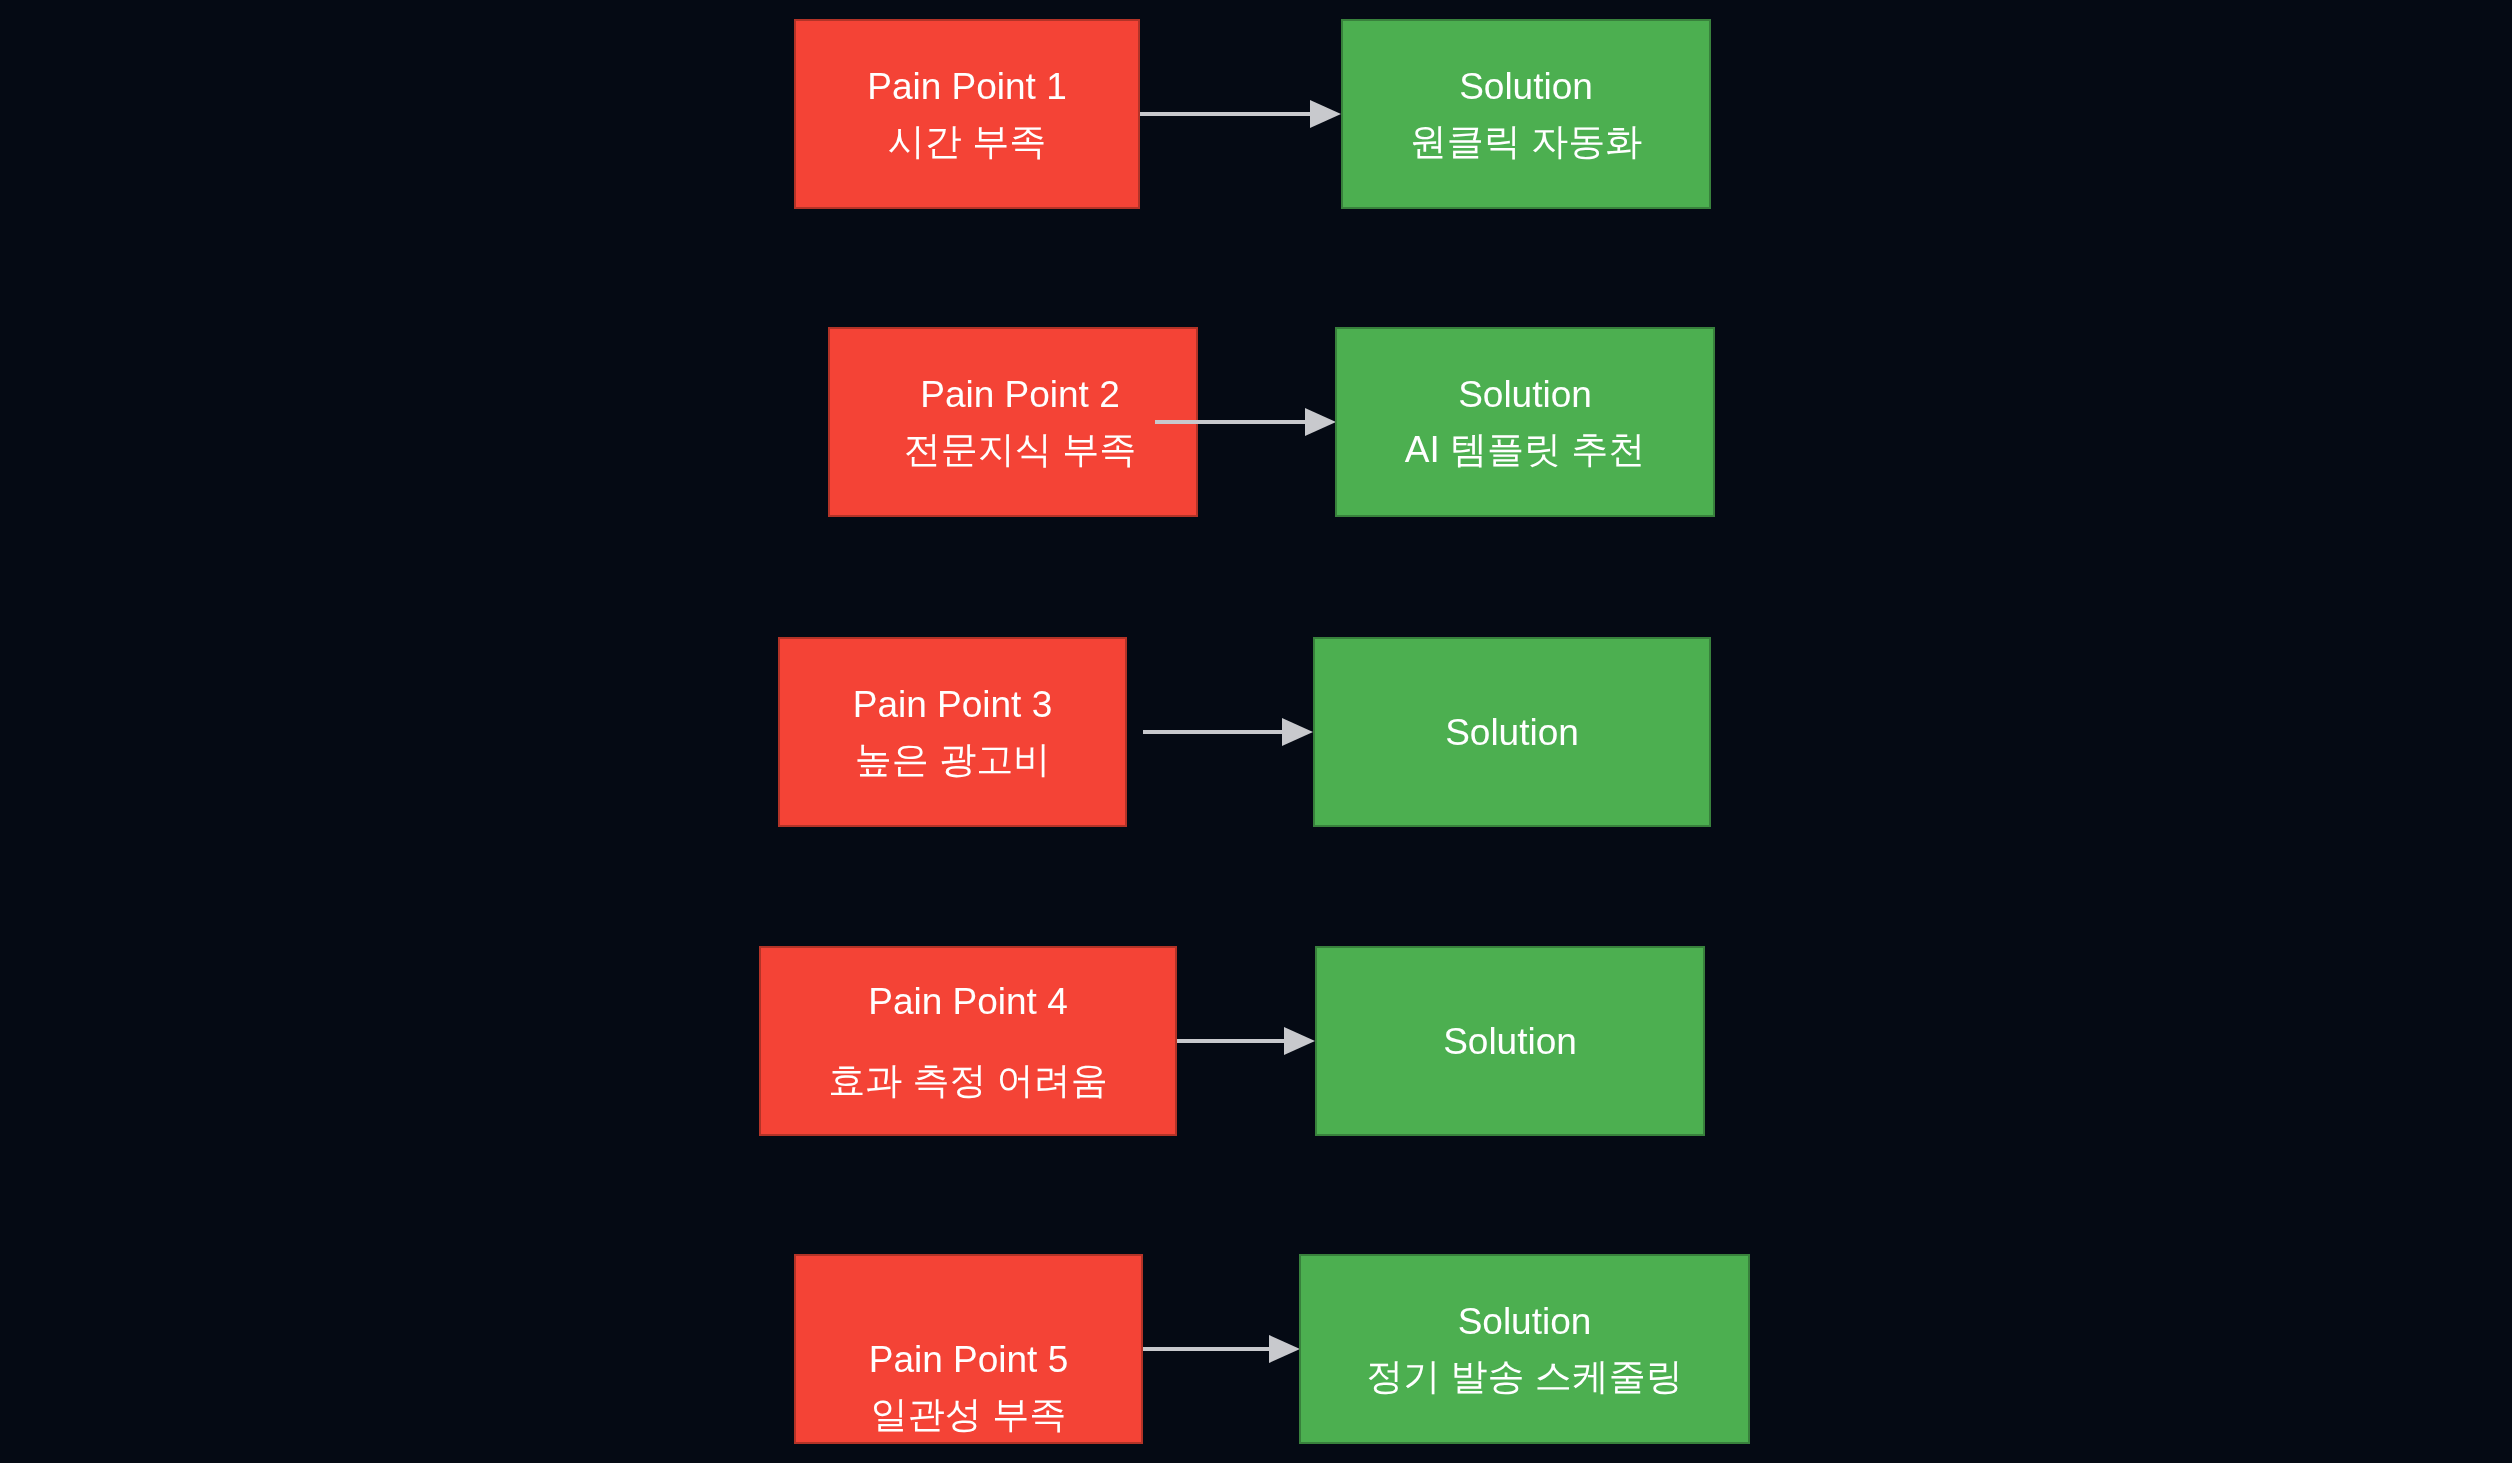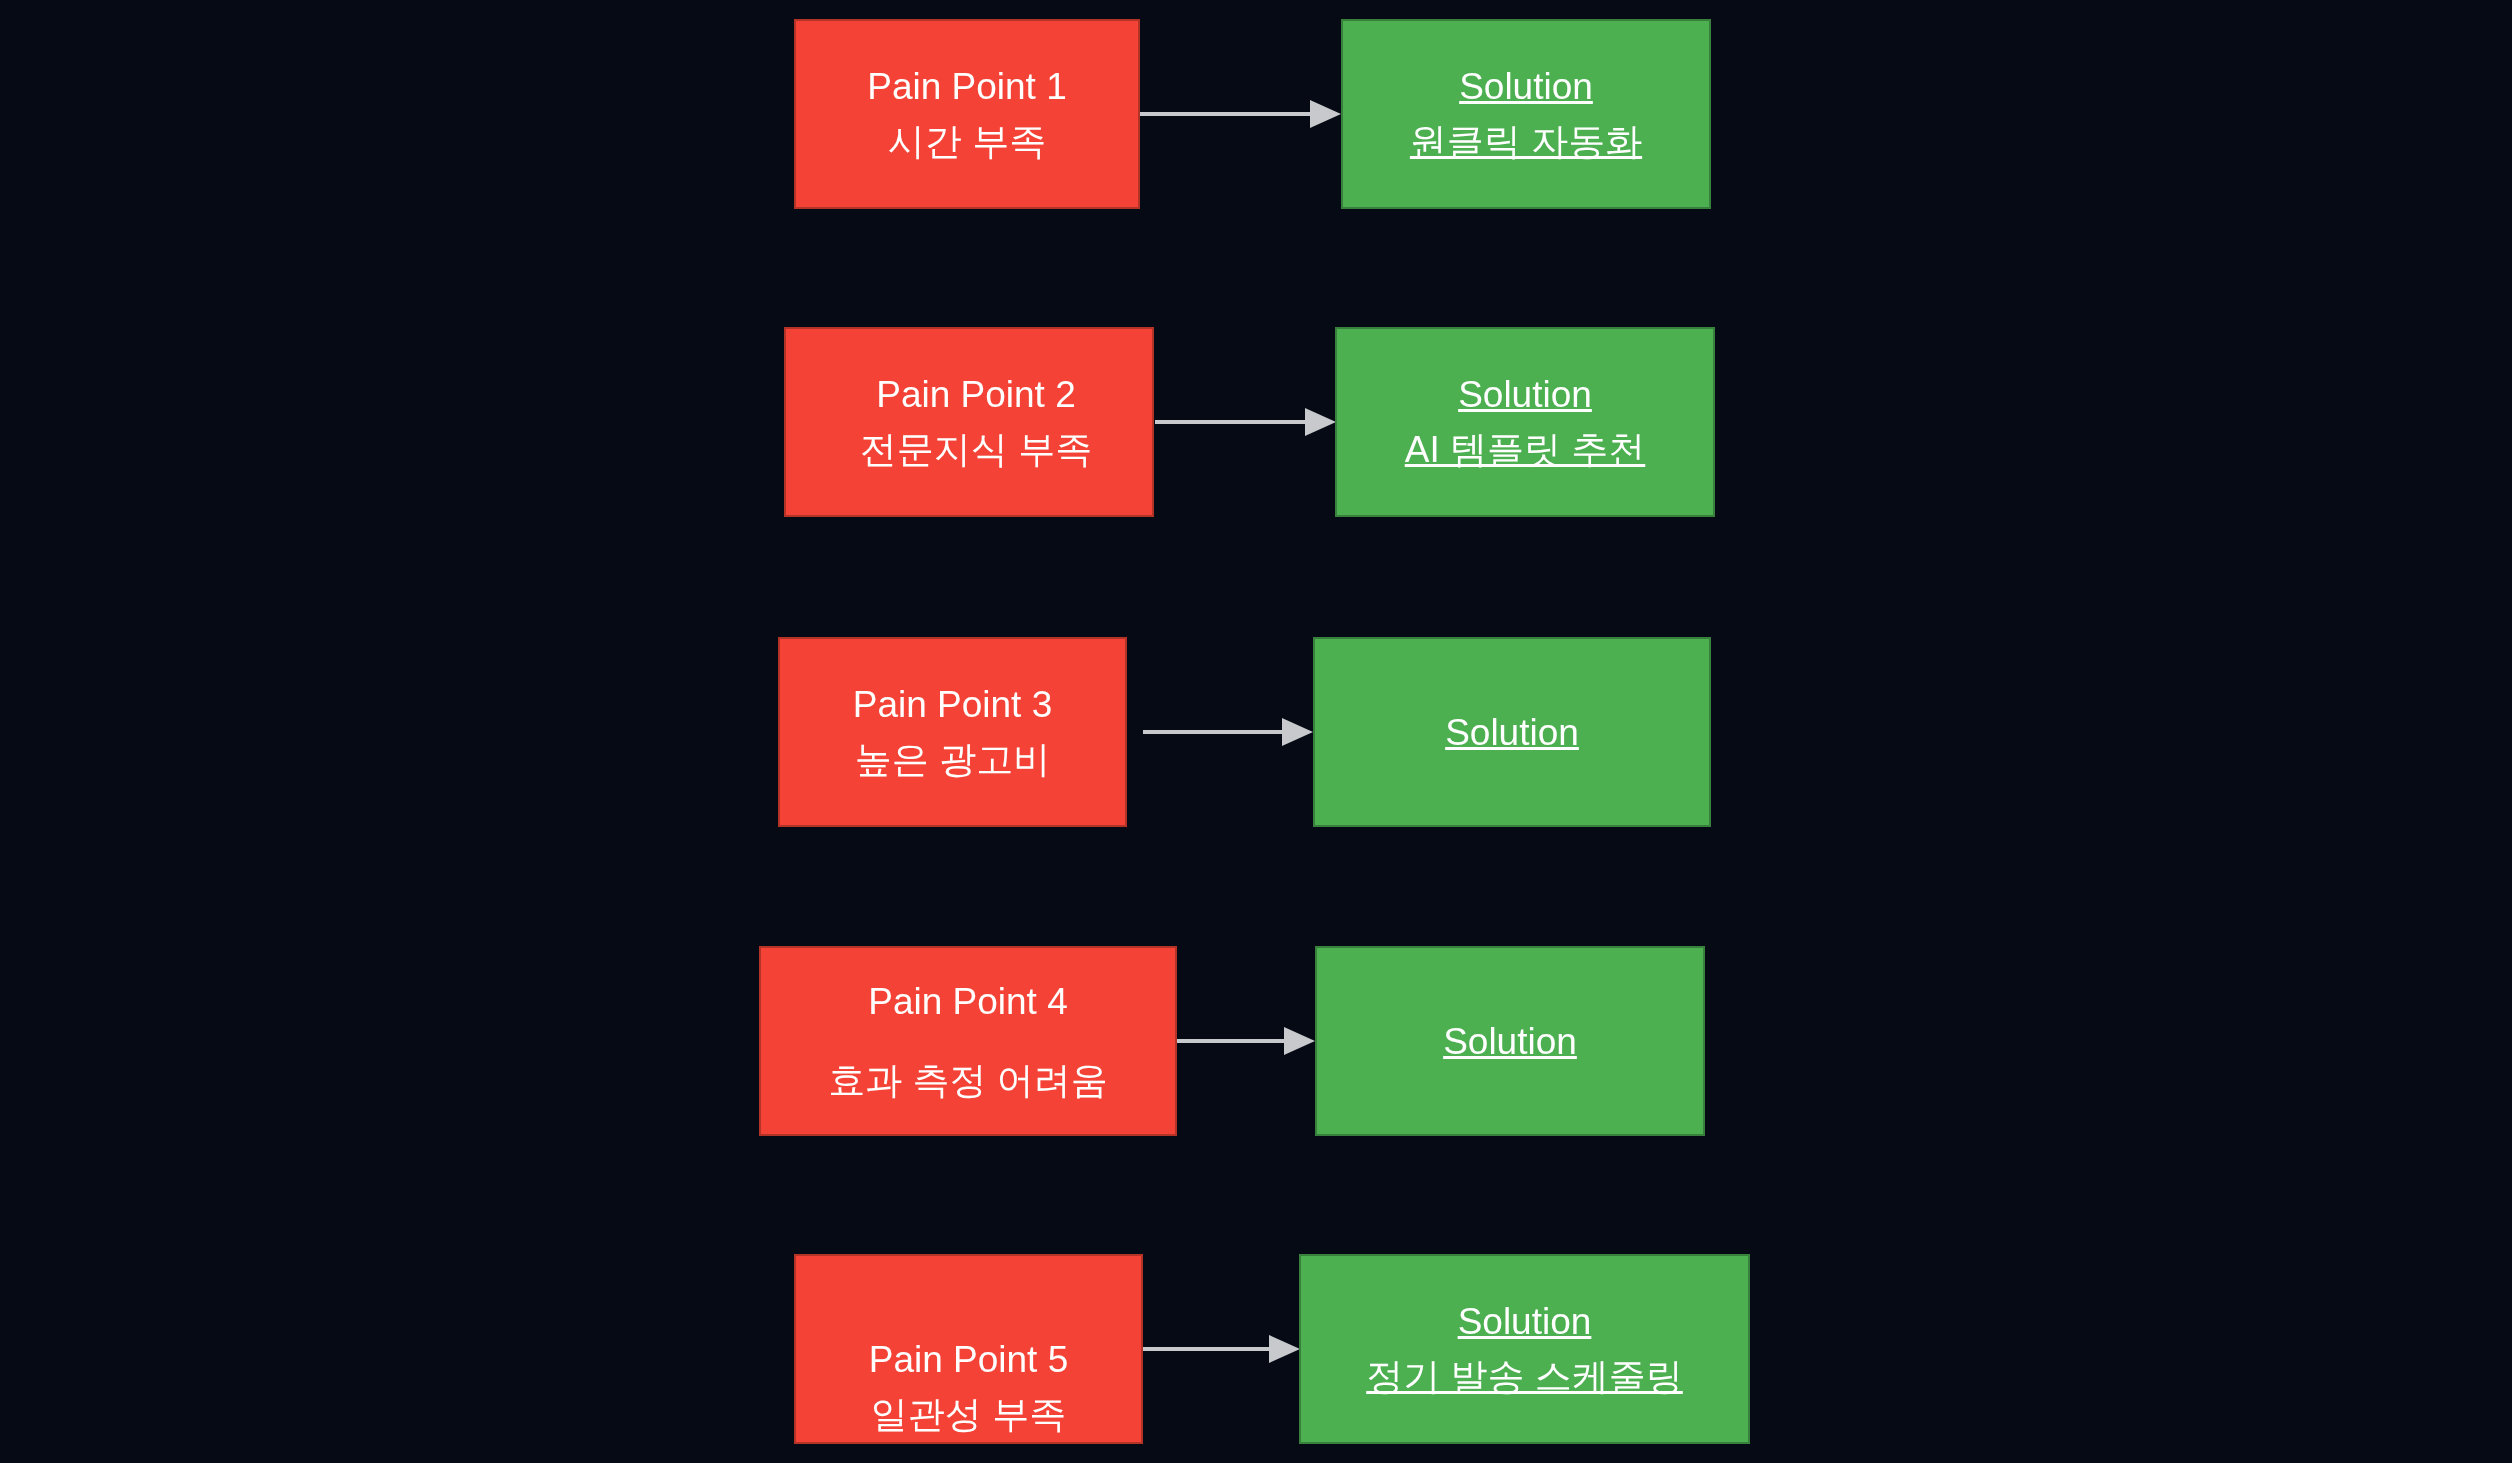--- a/index.html
+++ b/index.html
@@ -32,33 +32,32 @@
     line-height: 55px;
     white-space: nowrap;
   }
   .pain {
     background: var(--pain-fill);
     border: 2.8px solid var(--pain-border);
   }
   .sol {
     background: var(--solution-fill);
     border: 2.8px solid var(--solution-border);
-    text-decoration: underline;
   }
 
   
   .r1 { top: 18.5px; }
   .r2 { top: 327px; }
   .r3 { top: 637px; }
   .r4 { top: 946px; gap: 24px; }
   .r5 { top: 1254px; }
 
   
   .pain-1 { left: 794px; width: 346px; }
-  .pain-2 { left: 784px; width: 370px; padding-left: 14px; }
+  .pain-2 { left: 828px; width: 370px; padding-left: 14px; }
   .pain-3 { left: 778px; width: 349px; }
   .pain-4 { left: 759px; width: 418px; }
   .pain-5 { left: 794px; width: 349px; justify-content: flex-end; }
 
   
   .sol-1 { left: 1341px; width: 370px; }
   .sol-2 { left: 1335px; width: 380px; }
   .sol-3 { left: 1313px; width: 398px; }
   .sol-4 { left: 1315px; width: 390px; }
   .sol-5 { left: 1299px; width: 451px; }

